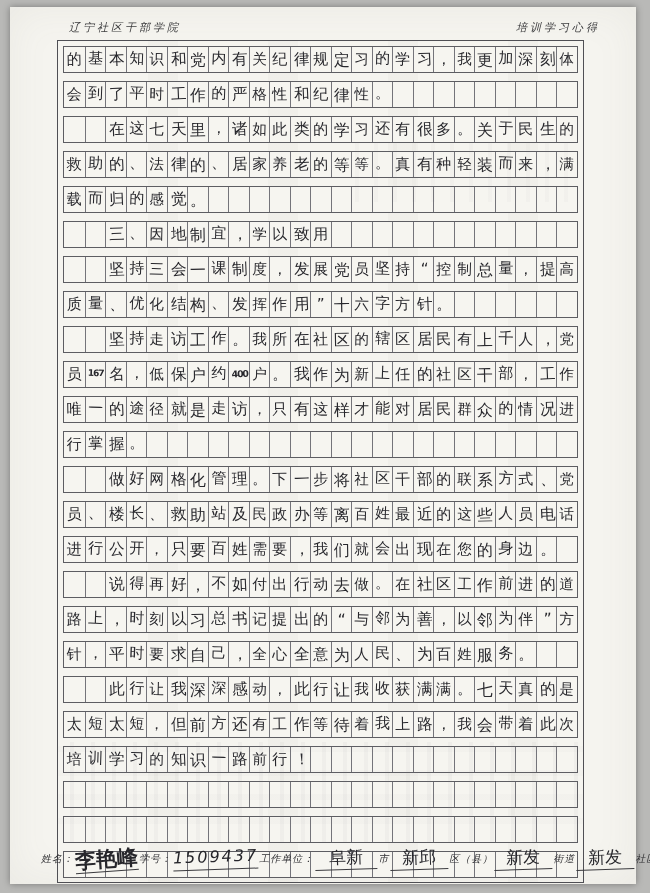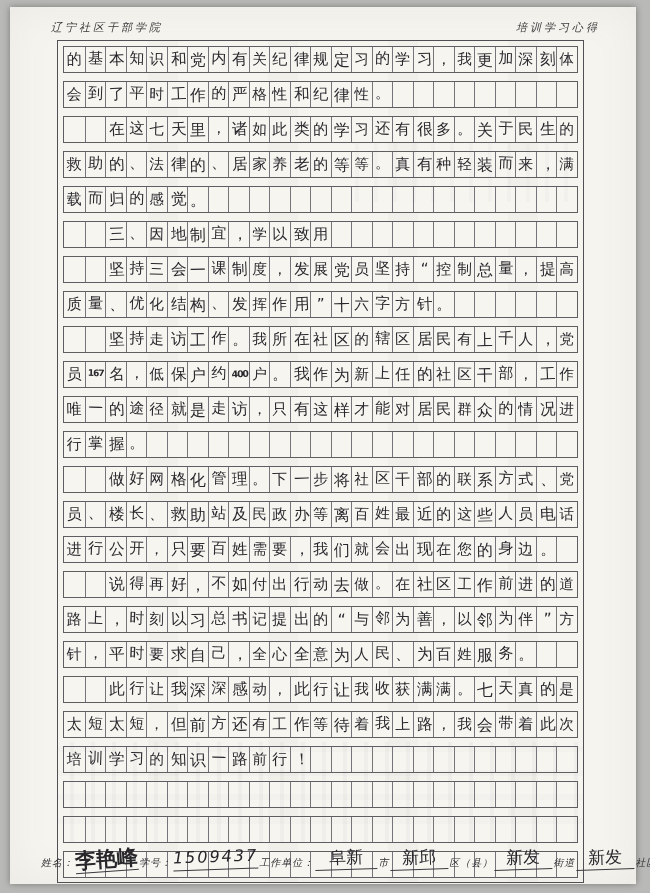--- a/index.html
+++ b/index.html
@@ -11,21 +11,21 @@
   .page{
     position:absolute;left:10px;top:7px;right:14px;bottom:9px;
     background:#f5f4ef;
     box-shadow:0 0 7px rgba(0,0,0,.35), inset 0 0 40px rgba(120,115,100,.08);
   }
   
   .hdr{
     position:absolute;top:13px;font-family:"DejaVu Serif","DejaVu Sans",serif;
     font-size:11px;color:#3c3c3e;letter-spacing:3px;font-style:italic;
   }
-  .hdr-left{left:41px;}
+  .hdr-left{left:59px;}
   .hdr-right{right:36px;}
   
   .frame{
     position:absolute;left:47px;top:33px;width:527px;
     border:1px solid #4f4f54;
     padding:5px 5px 4px 5px;
     box-sizing:border-box;
     background:
       repeating-linear-gradient(90deg, transparent 0 90px, rgba(150,148,140,.05) 90px 120px);
   }
@@ -58,21 +58,21 @@
     filter:blur(.4px);
   }
   .bleed2{
     position:absolute;left:330px;width:240px;top:135px;height:60px;
     background:repeating-linear-gradient(90deg, transparent 0 15px, rgba(135,132,140,.07) 15px 19px);
     opacity:.5;pointer-events:none;filter:blur(.6px);
   }
   
   .footer{
     position:absolute;left:30px;top:840px;width:592px;
-    display:flex;align-items:flex-end;white-space:nowrap;
+    display:flex;align-items:center;white-space:nowrap;
   }
   .f-label{
     font-family:"DejaVu Serif","DejaVu Sans",serif;
     font-size:10px;color:#2f2f32;font-style:italic;letter-spacing:1px;
     flex:0 0 auto;padding:0 1px;
   }
   .f-value{
     font-size:17px;color:#26262b;text-align:center;
     border-bottom:1.5px solid #3a3a3e;
     transform:rotate(-2deg);

